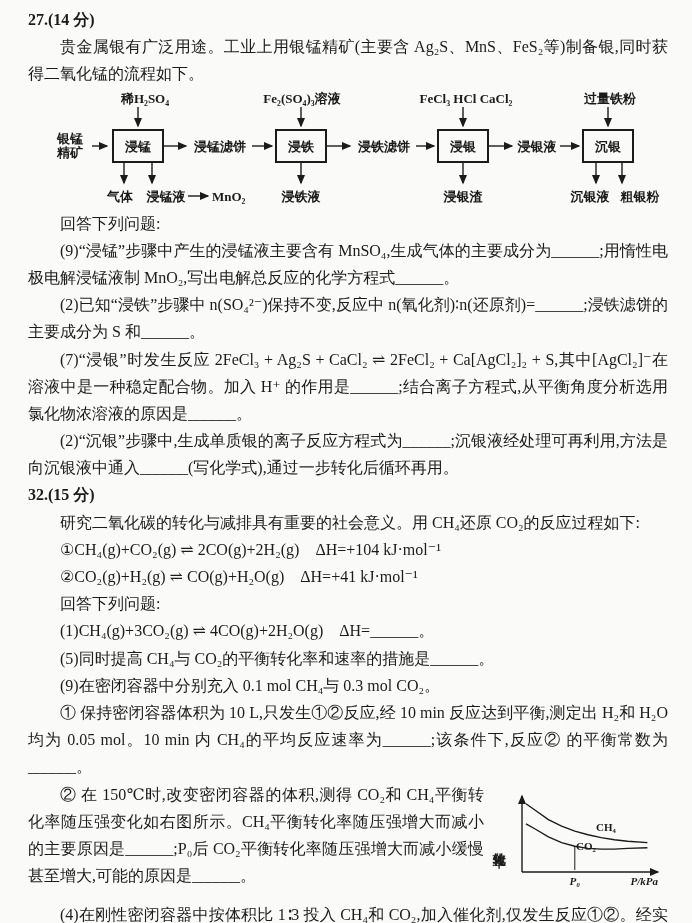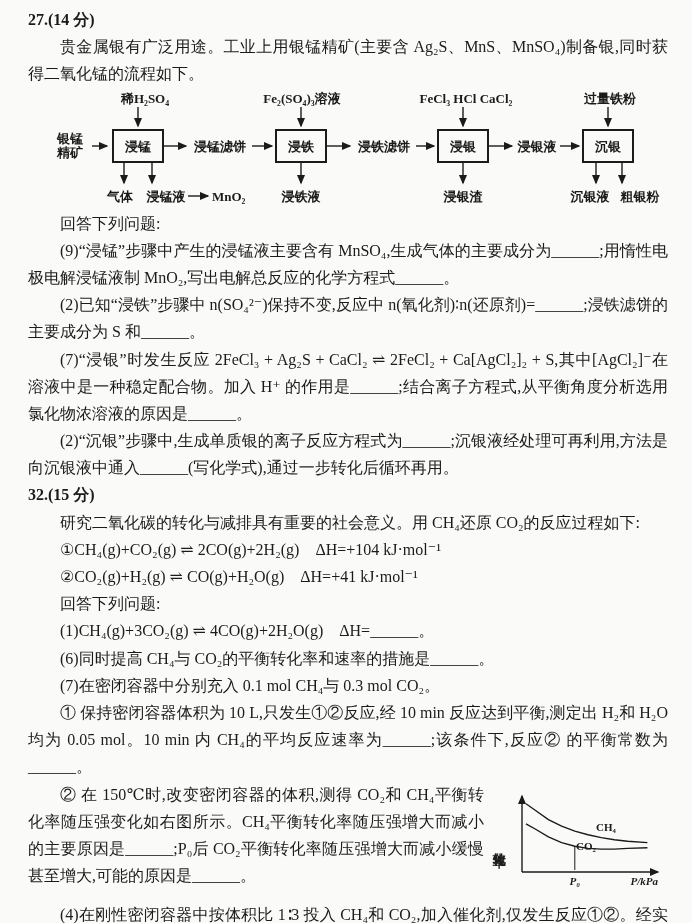--- a/index.html
+++ b/index.html
@@ -45,21 +45,21 @@
   .chart-svg .tick-line { stroke: #1b1b1b; stroke-width: 1; }
   .chart-svg .ital { font-style: italic; }
 </style>
 </head>
 <body>
 
 <div class="page">
 
   <section>
     <p class="heading">27.(14 分)</p>
-    <p class="indent">贵金属银有广泛用途。工业上用银锰精矿(主要含 Ag₂S、MnS、MnSO₄)制备银,同时获得二氧化锰的流程如下。</p>
+    <p class="indent">贵金属银有广泛用途。工业上用银锰精矿(主要含 Ag₂S、MnS、FeS₂等)制备银,同时获得二氧化锰的流程如下。</p>
 
     <svg class="flowchart" width="692" height="118" viewBox="0 0 692 118">
       <defs>
         <marker id="ah" markerWidth="8" markerHeight="8" refX="6" refY="3" orient="auto">
           <path d="M0,0 L7,3 L0,6 Z" fill="#1b1b1b"></path>
         </marker>
       </defs>
 
       <text class="fc-t" x="131" y="13" text-anchor="middle">稀H₂SO₄</text>
       <text class="fc-t" x="288" y="13" text-anchor="middle">Fe₂(SO₄)₃溶液</text>
@@ -120,22 +120,22 @@
     <p class="indent">(2)“沉银”步骤中,生成单质银的离子反应方程式为______;沉银液经处理可再利用,方法是向沉银液中通入______(写化学式),通过一步转化后循环再用。</p>
   </section>
 
   <section>
     <p class="heading">32.(15 分)</p>
     <p class="indent">研究二氧化碳的转化与减排具有重要的社会意义。用 CH₄还原 CO₂的反应过程如下:</p>
     <p class="indent">①CH₄(g)+CO₂(g) ⇌ 2CO(g)+2H₂(g)　ΔH=+104 kJ·mol⁻¹</p>
     <p class="indent">②CO₂(g)+H₂(g) ⇌ CO(g)+H₂O(g)　ΔH=+41 kJ·mol⁻¹</p>
     <p class="indent">回答下列问题:</p>
     <p class="indent">(1)CH₄(g)+3CO₂(g) ⇌ 4CO(g)+2H₂O(g)　ΔH=______。</p>
-    <p class="indent">(6)同时提高 CH₄与 CO₂的平衡转化率和速率的措施是______。</p>
-    <p class="indent">(7)在密闭容器中分别充入 0.1 mol CH₄与 0.3 mol CO₂。</p>
+    <p class="indent">(5)同时提高 CH₄与 CO₂的平衡转化率和速率的措施是______。</p>
+    <p class="indent">(9)在密闭容器中分别充入 0.1 mol CH₄与 0.3 mol CO₂。</p>
     <p class="indent">① 保持密闭容器体积为 10 L,只发生①②反应,经 10 min 反应达到平衡,测定出 H₂和 H₂O 均为 0.05 mol。10 min 内 CH₄的平均反应速率为______;该条件下,反应② 的平衡常数为______。</p>
 
     <div class="q3b-wrap">
       <div class="chart-float">
         <div class="chart-ylabel">转化率</div>
         <svg id="conv-chart" class="chart-svg" width="160" height="110" viewBox="0 0 160 100">
           <defs>
             <marker id="ah2" markerWidth="8" markerHeight="8" refX="6" refY="3" orient="auto">
               <path d="M0,0 L7,3 L0,6 Z" fill="#1b1b1b"></path>
             </marker>

